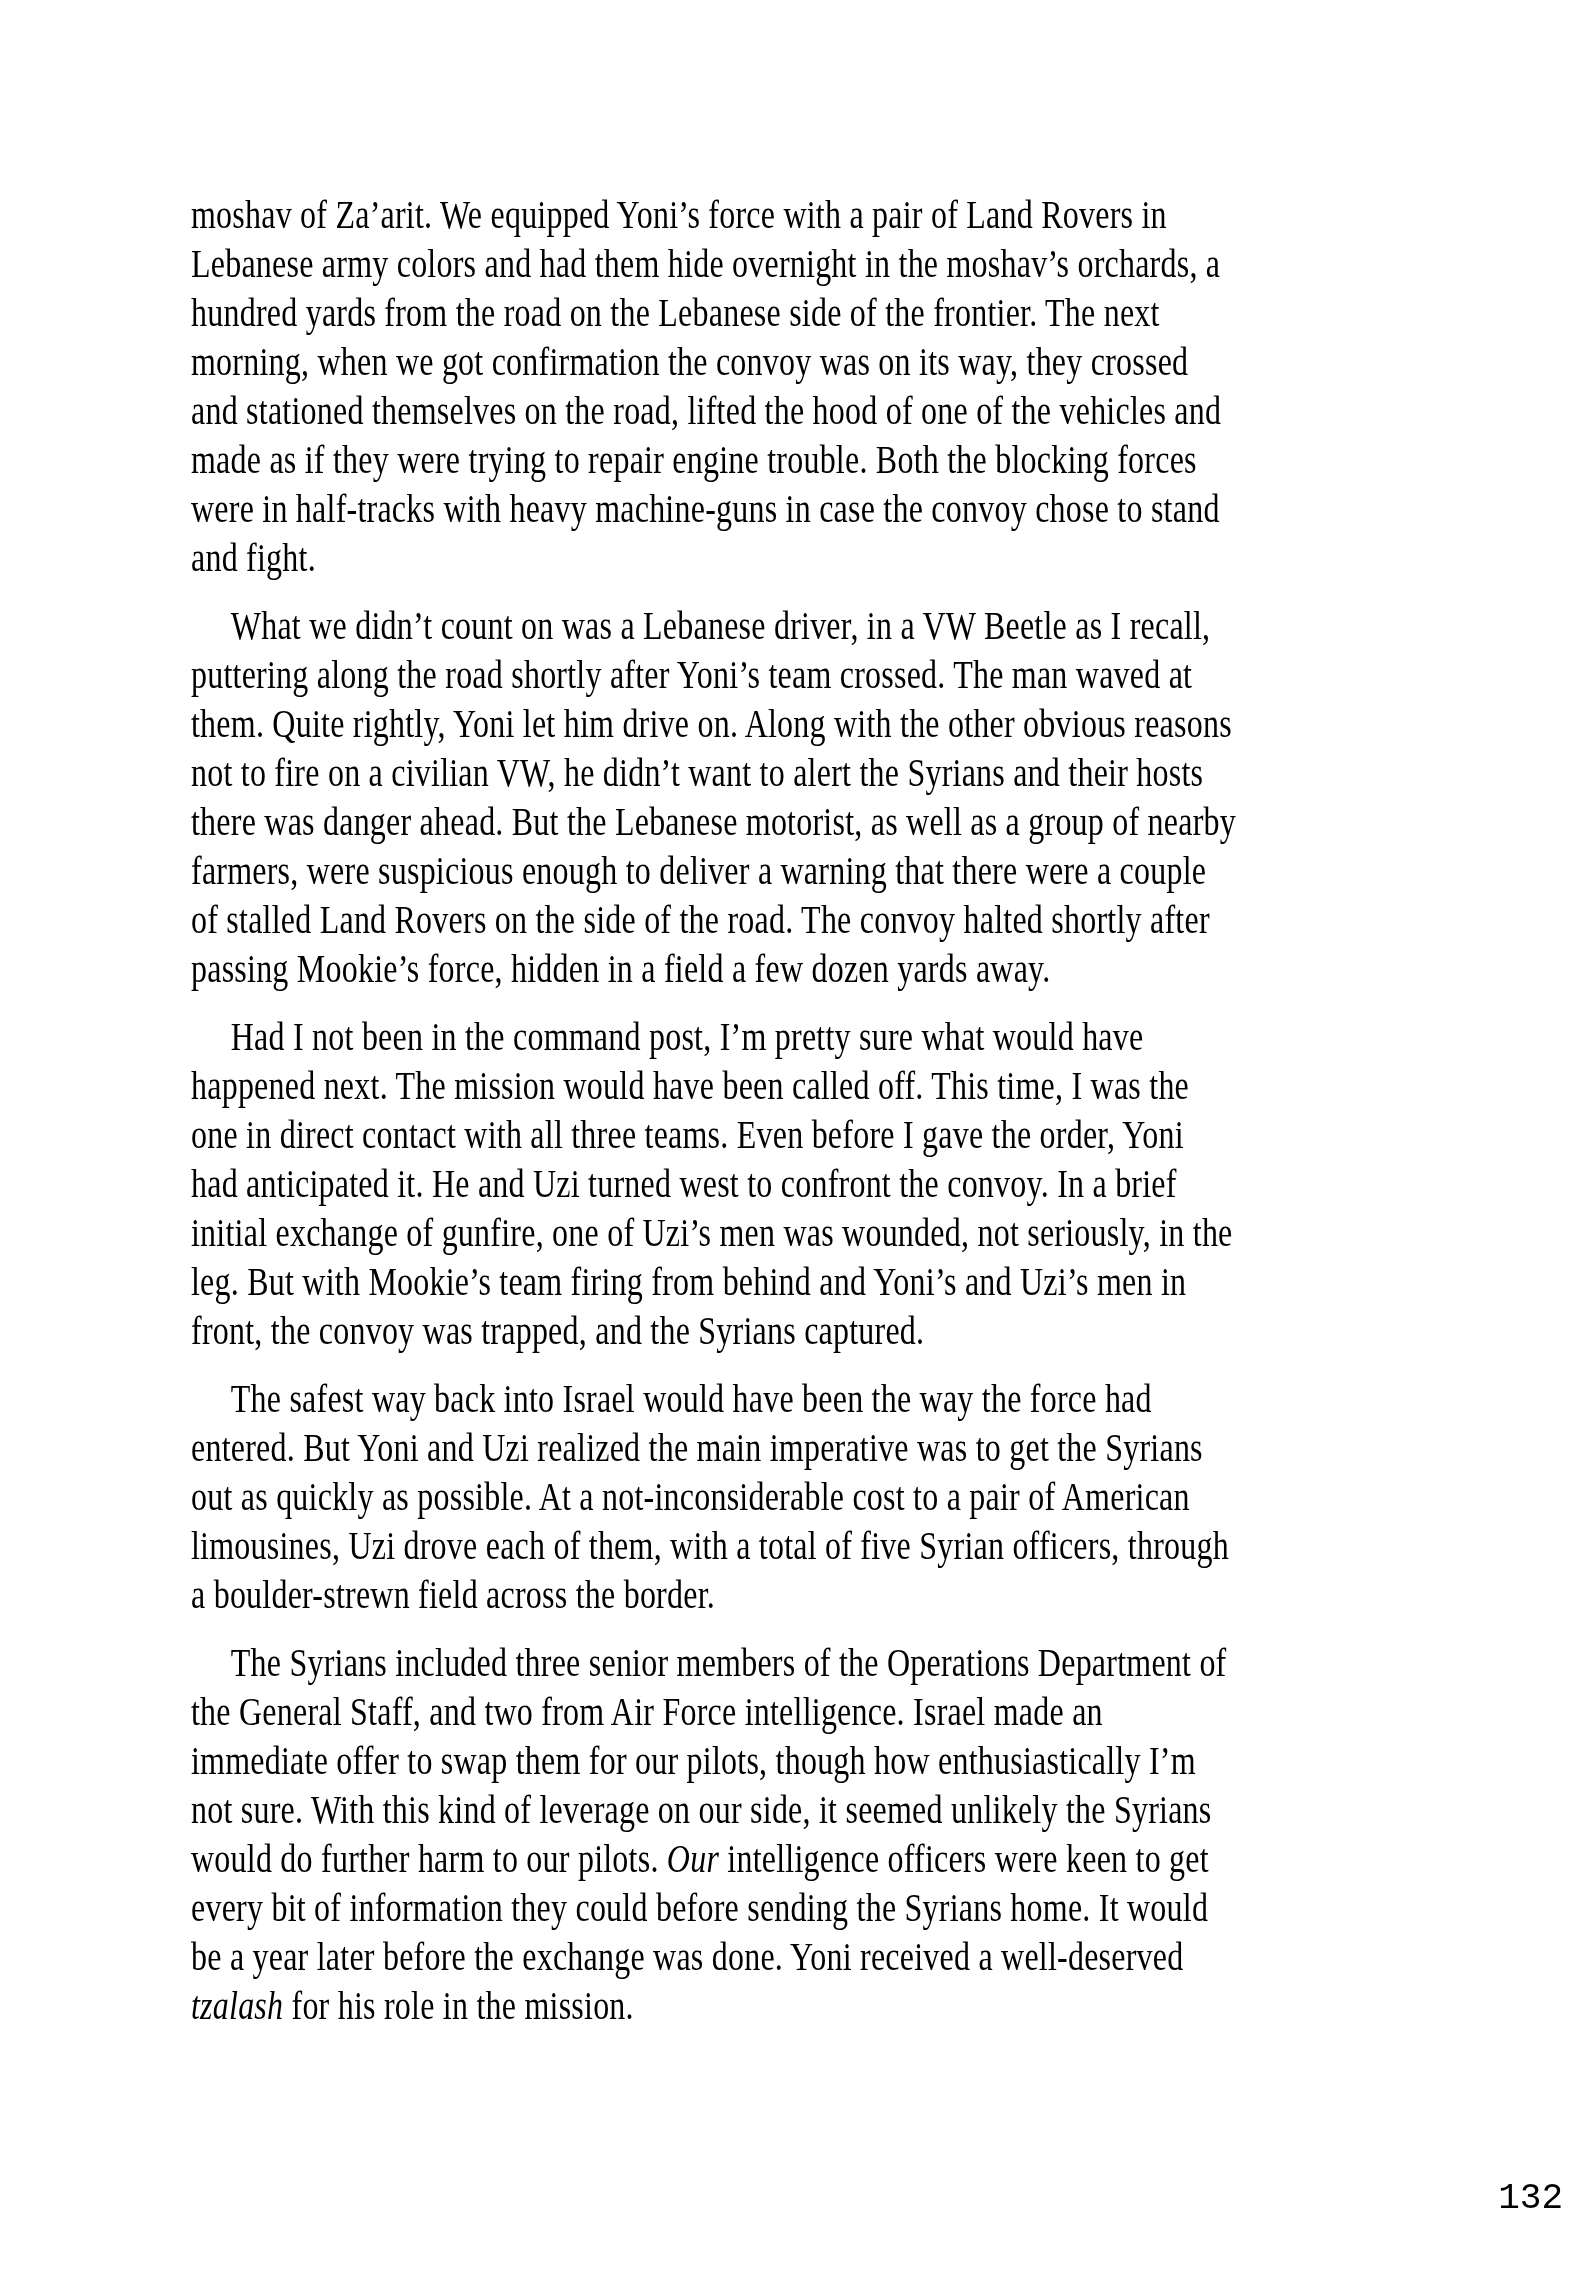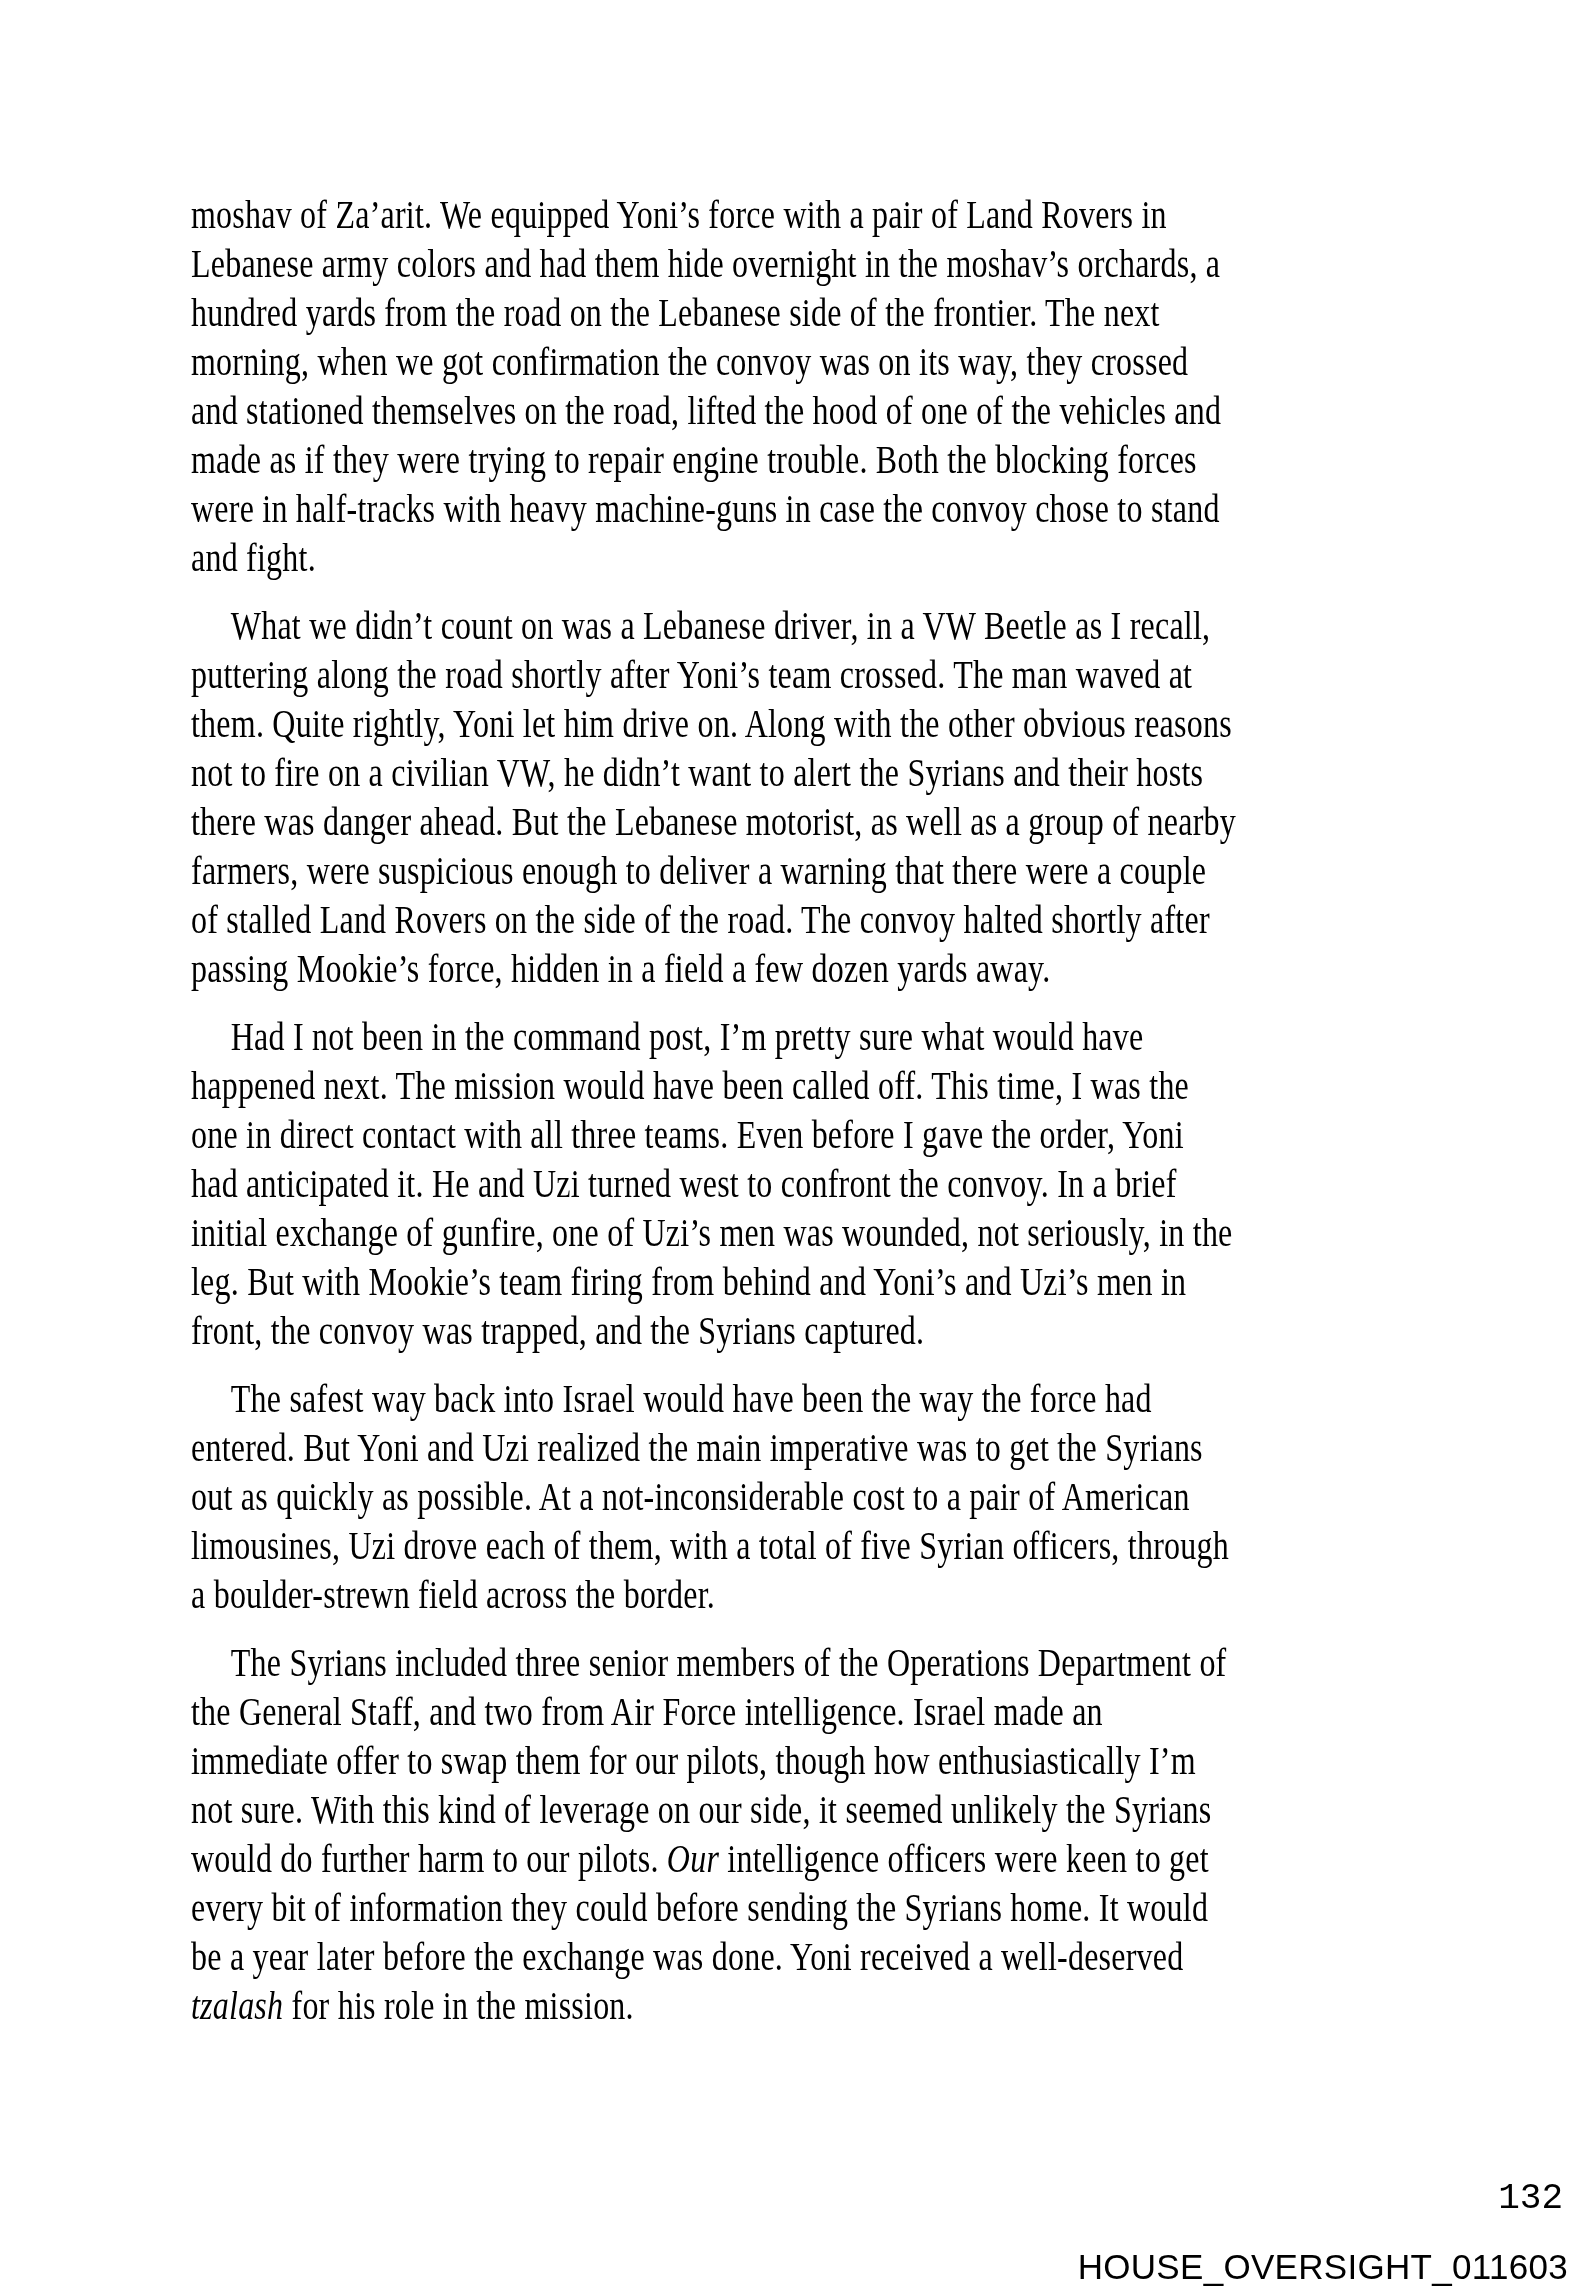--- a/index.html
+++ b/index.html
@@ -106,15 +106,14 @@
         <div class="line"><span>the General Staff, and two from Air Force intelligence. Israel made an</span></div>
         <div class="line"><span>immediate offer to swap them for our pilots, though how enthusiastically I’m</span></div>
         <div class="line"><span>not sure. With this kind of leverage on our side, it seemed unlikely the Syrians</span></div>
         <div class="line"><span>would do further harm to our pilots. </span><span class="italic">Our</span><span> intelligence officers were keen to get</span></div>
         <div class="line"><span>every bit of information they could before sending the Syrians home. It would</span></div>
         <div class="line"><span>be a year later before the exchange was done. Yoni received a well-deserved</span></div>
         <div class="line"><span class="italic">tzalash</span><span> for his role in the mission.</span></div>
       </div>
     </div>
   <div class="page-number">132</div>
-  <div class="bates-number">HOUSE_OVERSIGHT_011603</div>
 </div>
 
 
 </body></html>

